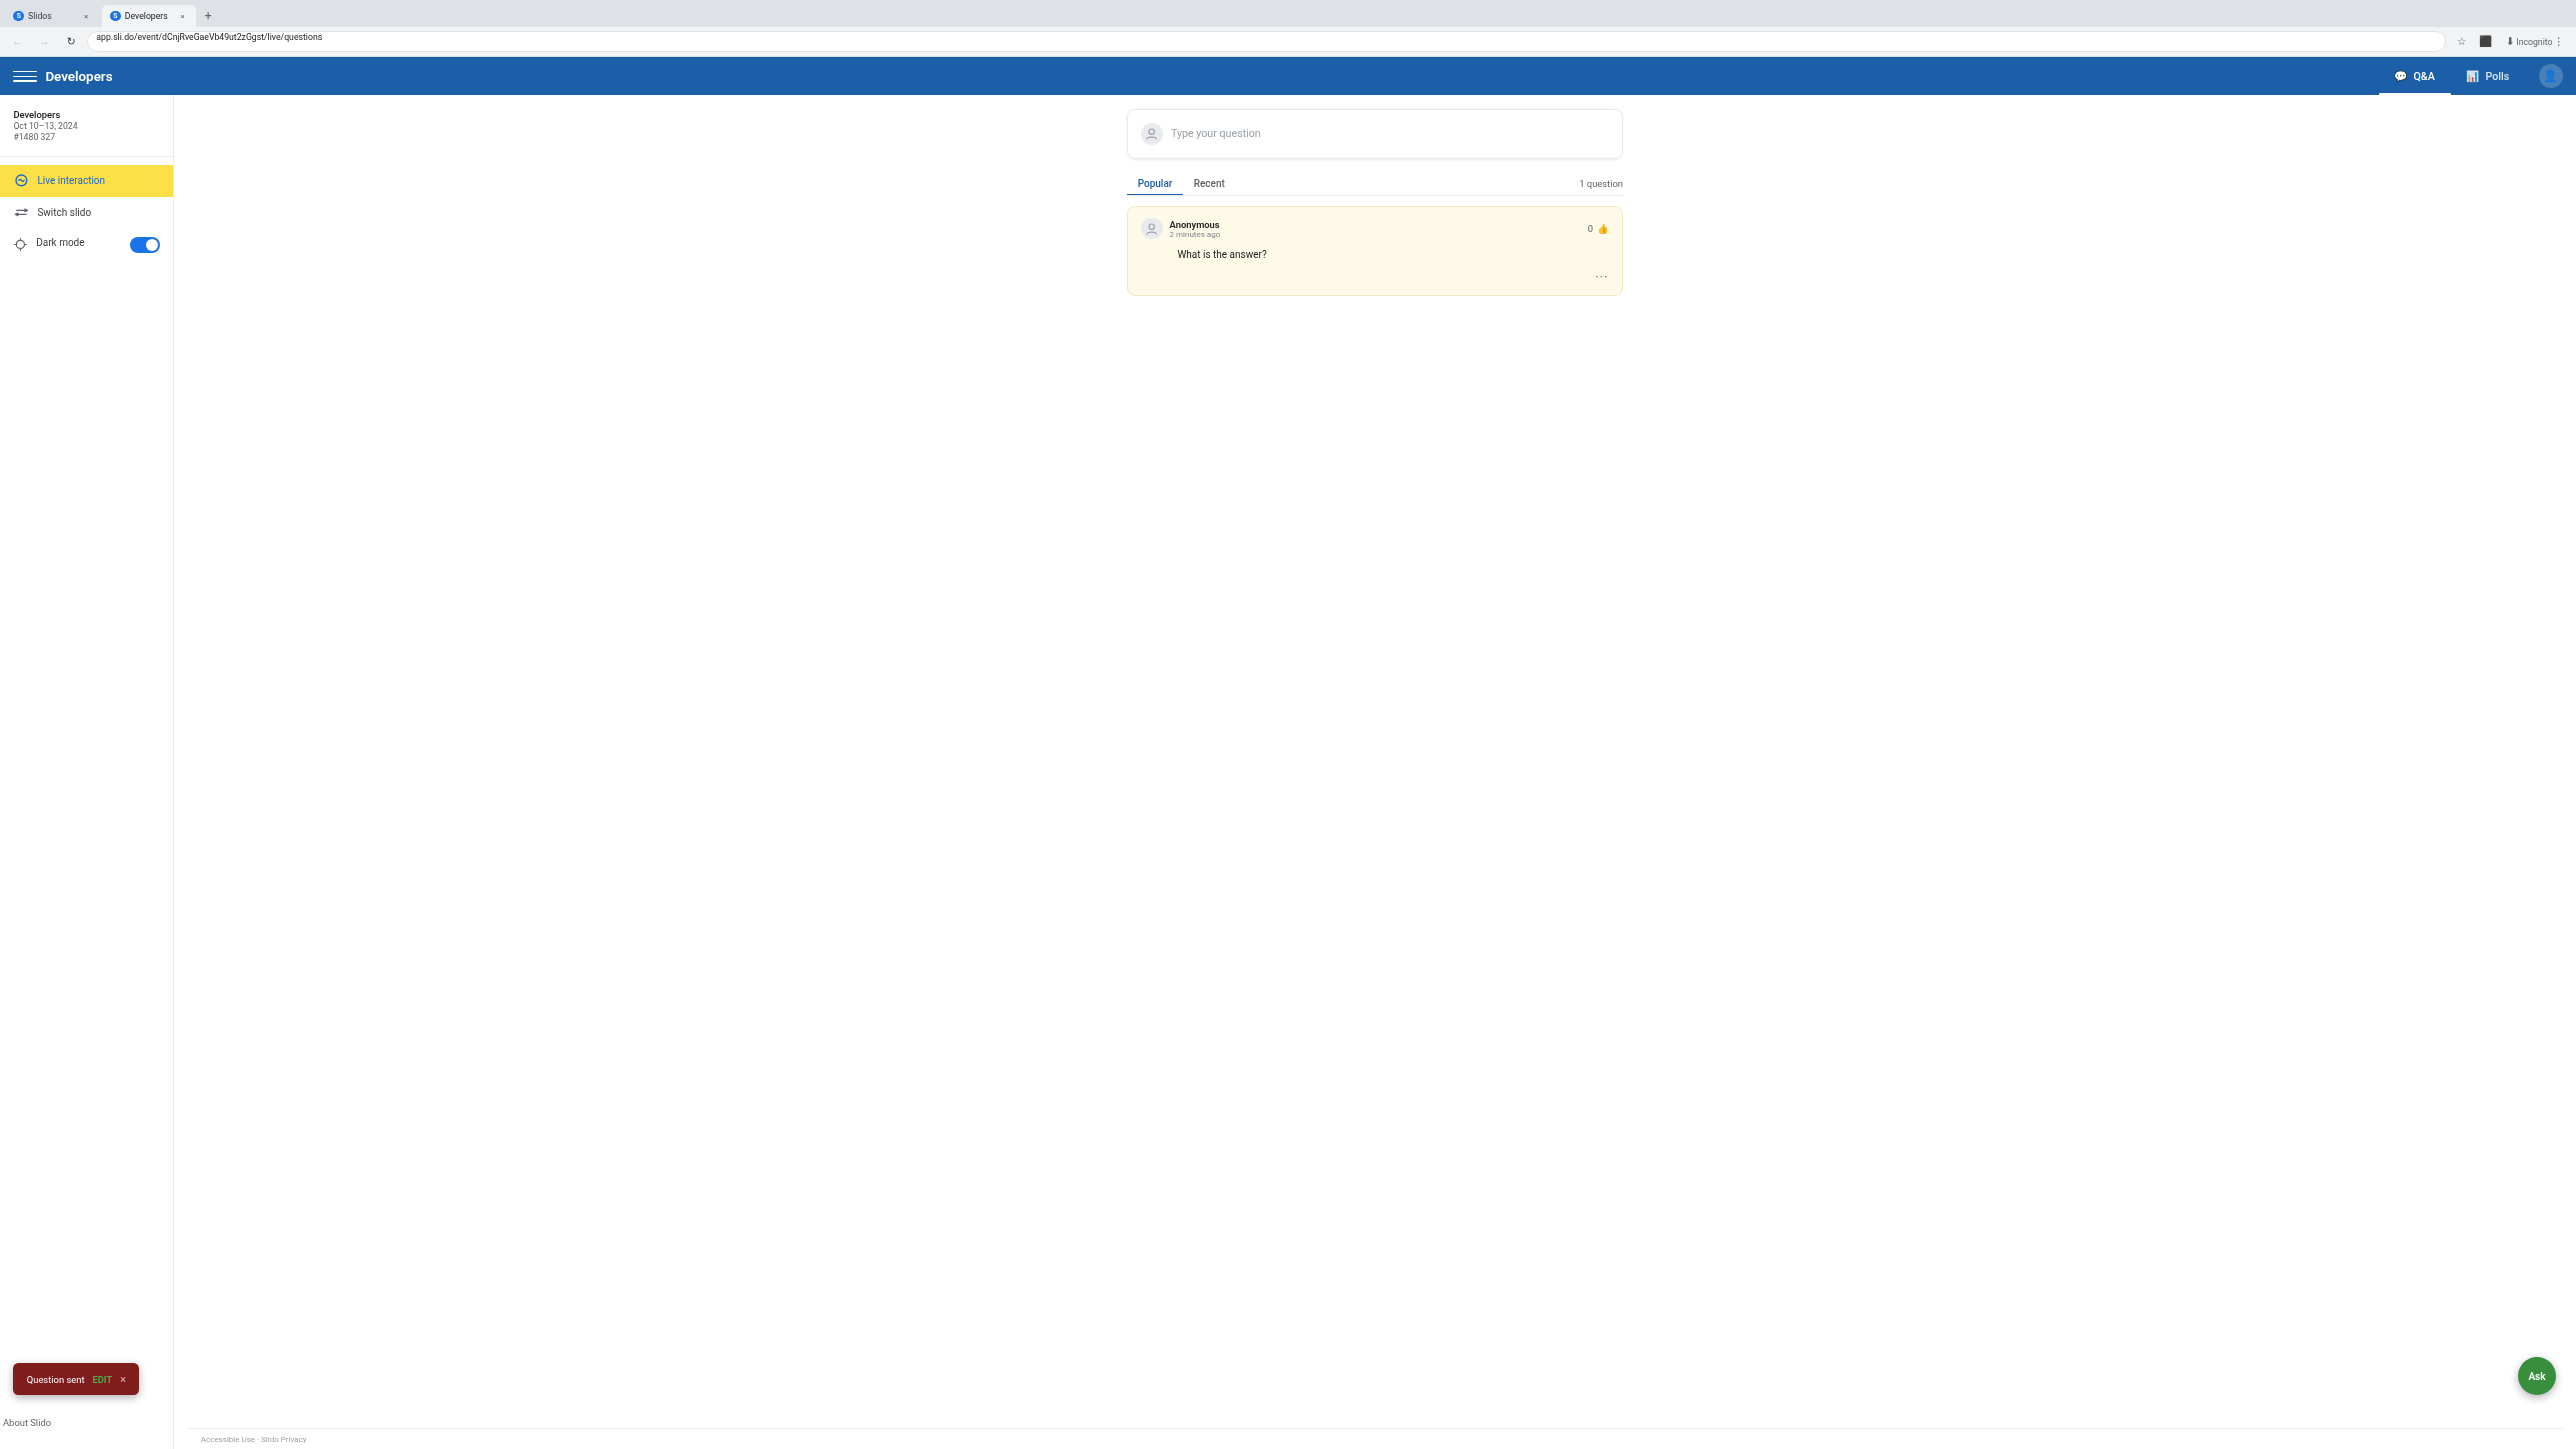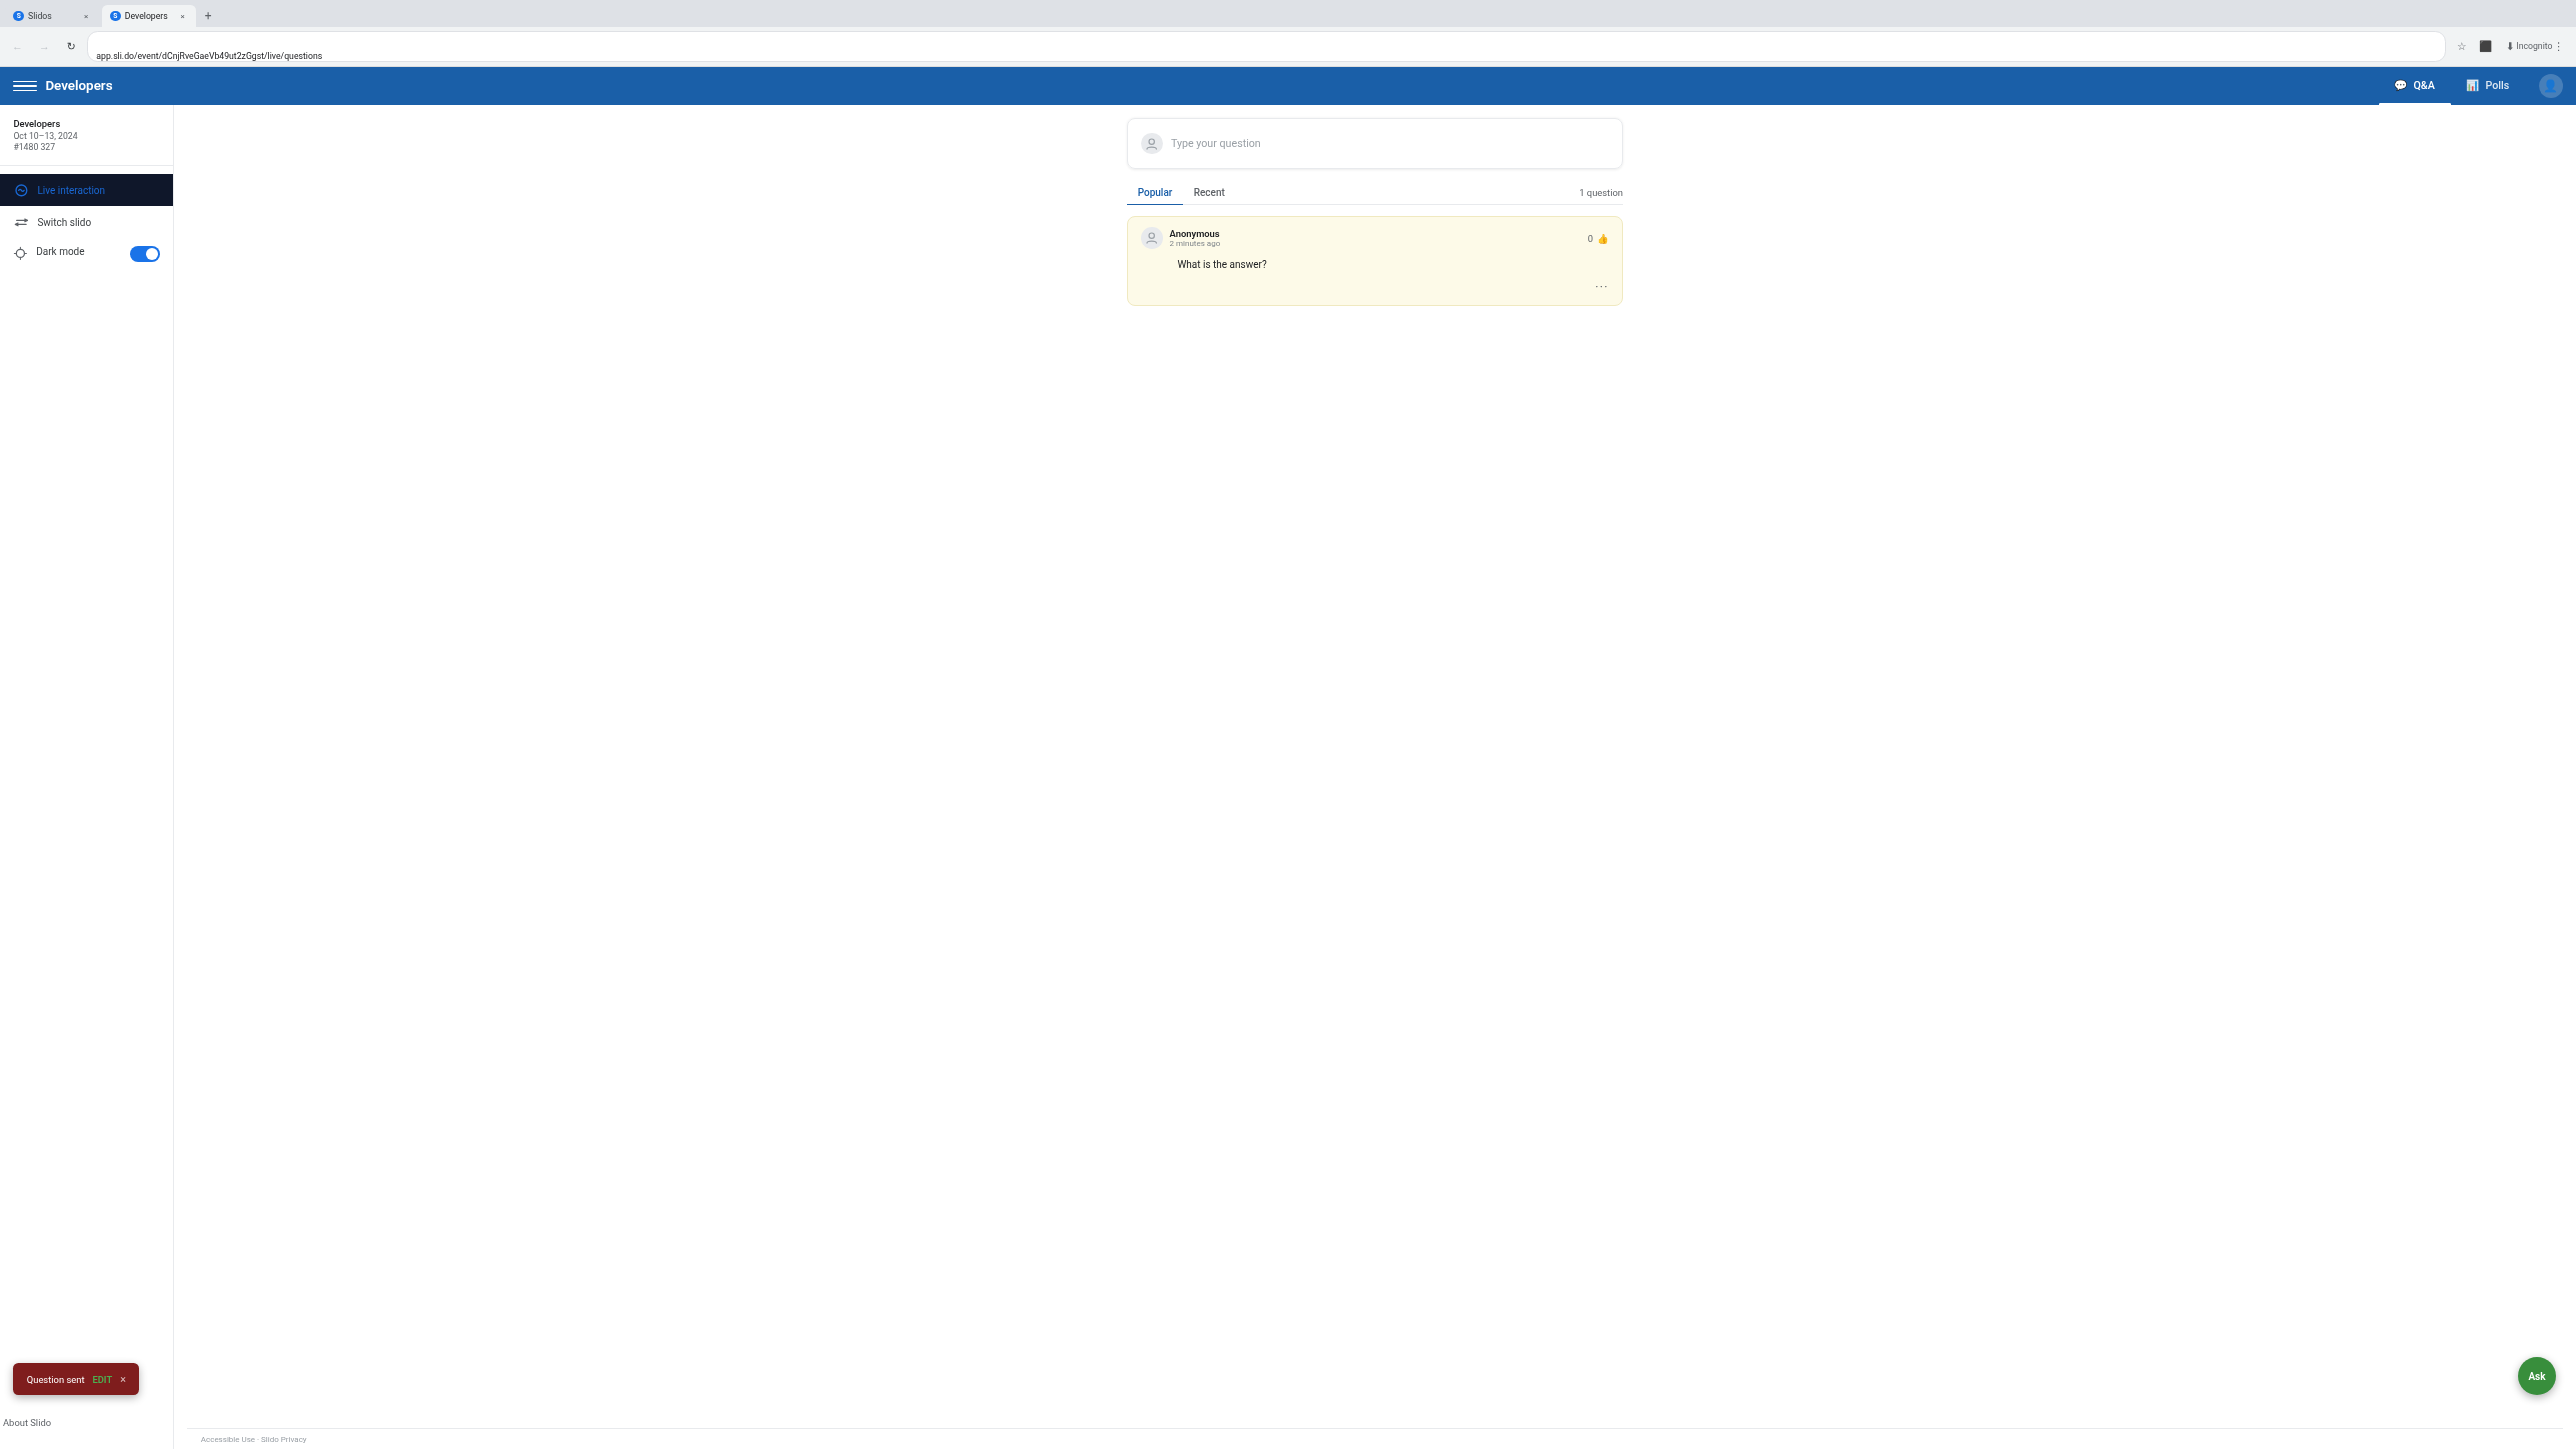--- a/index.html
+++ b/index.html
@@ -98,26 +98,26 @@
       display: flex;
       align-items: center;
       justify-content: center;
       cursor: pointer;
       color: #3c4043;
       font-size: 10.7px;
     }
     .nav-btn.disabled { color: #bdc1c6; cursor: default; }
     .address-bar {
       flex: 1;
-      height: 31px;
+      height: 21px;
       border: 0.7px solid #dfe1e5;
       border-radius: 10.7px;
       background: #fff;
       display: flex;
-      align-items: flex-end;
+      align-items: flex-start;
       padding: 0 8px;
       font-size: 8.7px;
       color: #202124;
       gap: 4px;
     }
     .address-text {
       flex: 1;
       overflow: hidden;
       text-overflow: ellipsis;
       white-space: nowrap;
@@ -259,21 +259,21 @@
       align-items: center;
       gap: 8px;
       padding: 8px 13.4px;
       cursor: pointer;
       border-radius: 0;
       font-size: 10px;
       color: #3c4043;
       transition: background 0.15s;
     }
     .sidebar-nav-item.active {
-      background: #0f172a;
+      background: #fde047;
       color: #1967d2;
     }
     .sidebar-nav-item .nav-icon {
       width: 16px;
       height: 16px;
       display: flex;
       align-items: center;
       justify-content: center;
       font-size: 12px;
       flex-shrink: 0;

